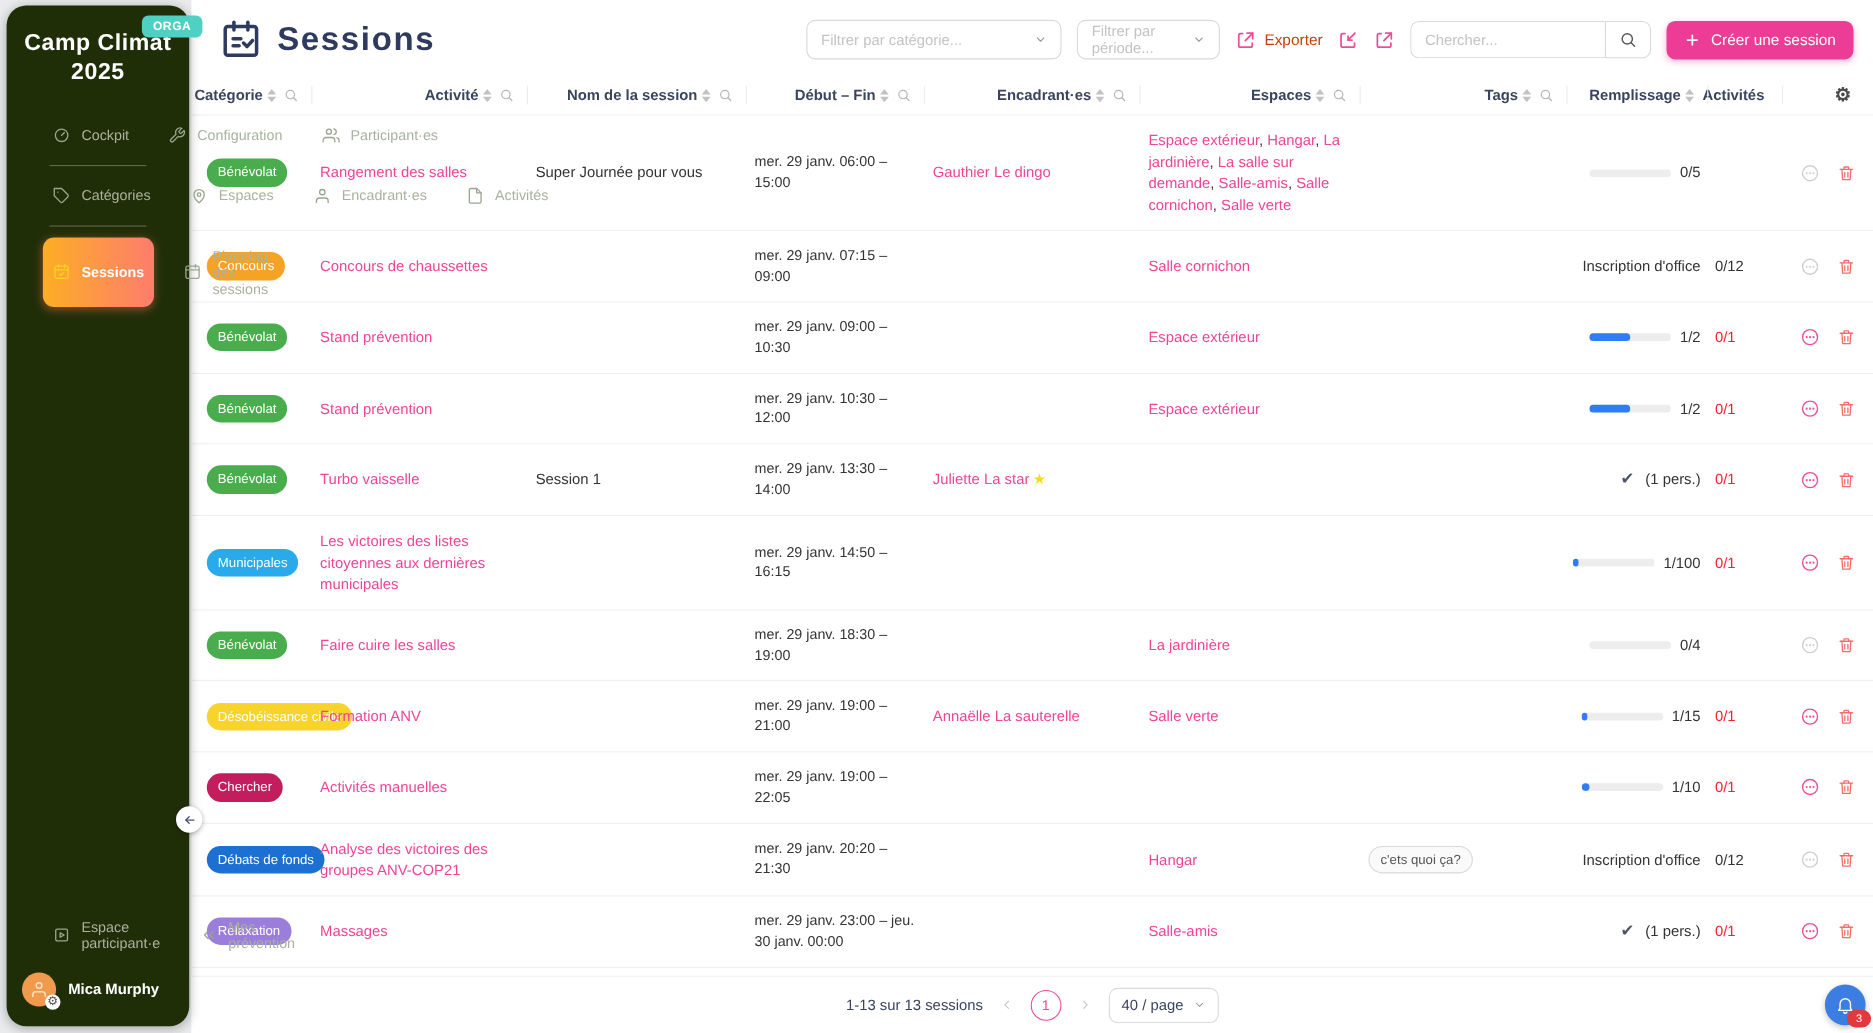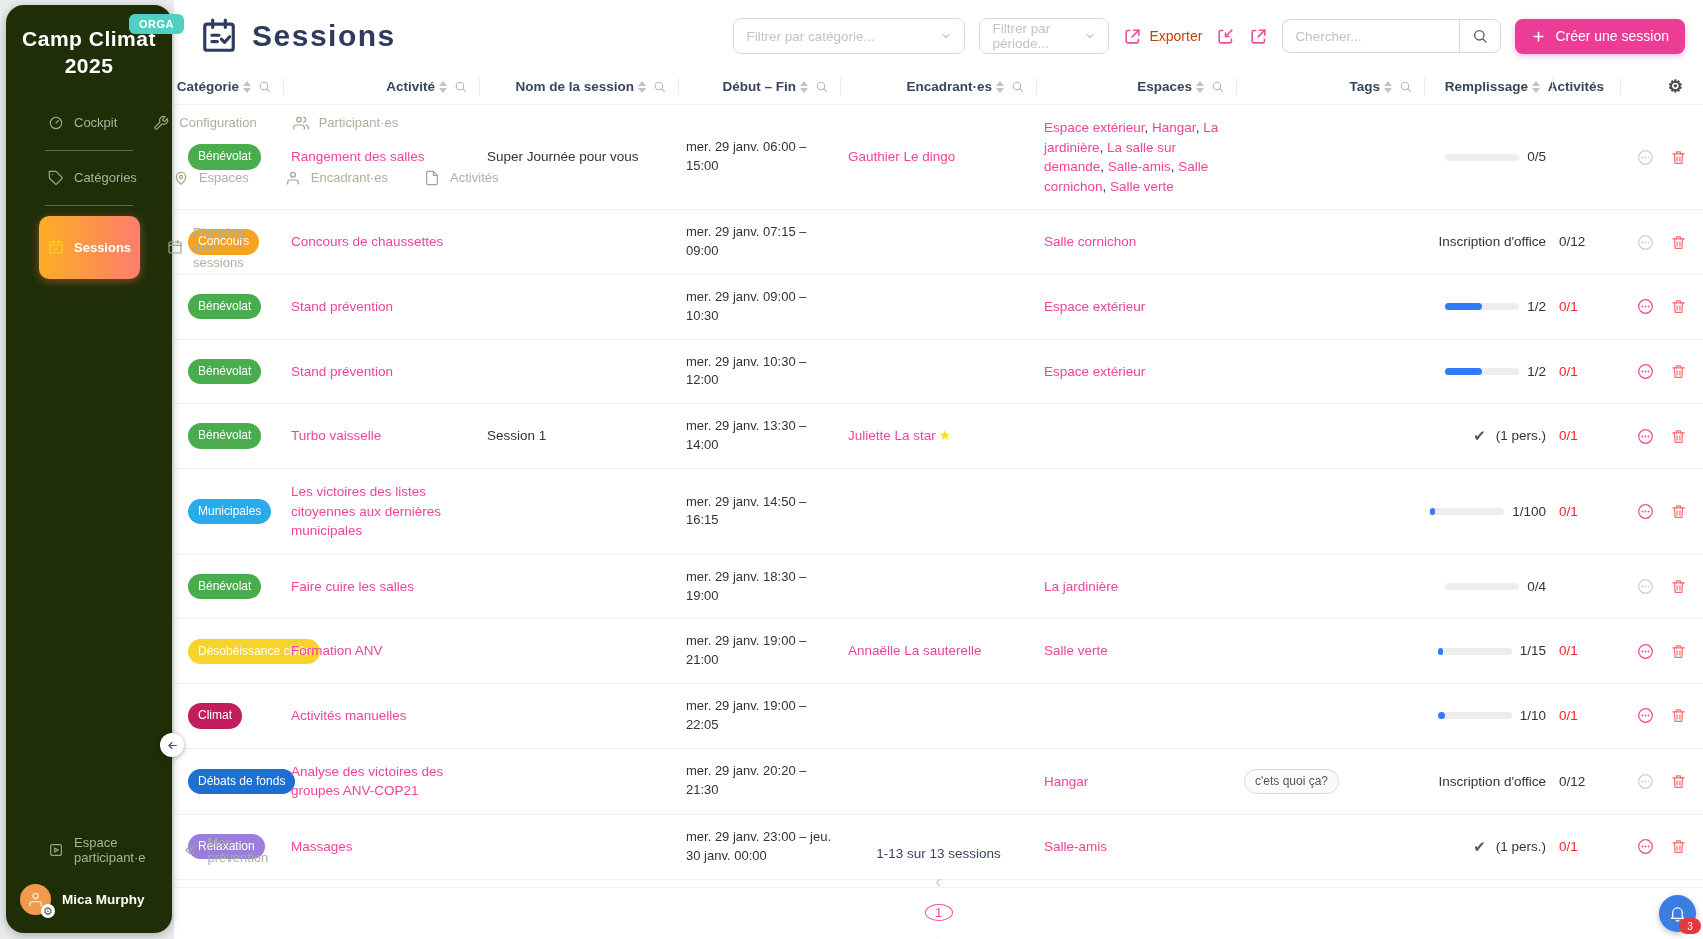--- a/index.html
+++ b/index.html
@@ -85,21 +85,21 @@
   .check-mark{color:#4a5568;font-size:15px;margin-right:2px;}
   .td-arrivals{padding-left:7px;}
   .td-arrivals.alert{color:#f5222d;}
   .td-actions{display:flex;align-items:center;justify-content:flex-end;gap:15px;padding-right:16px;}
   .chat-icon{width:19px;height:19px;color:#cfcfcf;cursor:pointer;}
   .chat-icon.active{color:#ed4d98;}
   .trash-icon{width:17px;height:17px;color:#f56c6c;cursor:pointer;}
 
   
   .table-footer{position:absolute;left:0;right:0;bottom:0;height:51px;border-top:1px solid #f0f0f0;background:#fff;
-      display:flex;align-items:center;justify-content:center;gap:15px;font-size:13.5px;color:#39455f;flex-direction:column;}
+      display:flex;align-items:center;justify-content:center;gap:15px;font-size:13.5px;color:#39455f;}
   .pager-arrow{width:13px;height:13px;color:#c9c9c9;cursor:pointer;display:inline-flex;}
   .pager-arrow svg{width:100%;height:100%;}
   .page-pill{width:26px;height:26px;border-radius:50%;border:1.5px solid #ed4d98;color:#ed4d98;display:flex;
       align-items:center;justify-content:center;font-size:13px;cursor:pointer;}
   .page-size{height:30px;border:1px solid #d9d9d9;border-radius:8px;padding:0 11px;display:flex;align-items:center;gap:9px;
       color:#39455f;cursor:pointer;background:#fff;}
   .page-size .icon{width:11px;height:11px;color:#999;}
 
   .bell-fab{position:absolute;right:7px;bottom:7px;width:37px;height:37px;border-radius:50%;background:#3b7de0;
       display:flex;align-items:center;justify-content:center;color:#fff;z-index:9;cursor:pointer;box-shadow:0 2px 6px rgba(0,0,0,.25);}
@@ -700,21 +700,21 @@
               <svg viewBox="0 0 24 24" fill="none" stroke="currentColor" stroke-width="1.7" stroke-linecap="round" stroke-linejoin="round">
                 <path d="M4 7h16"></path>
                 <path d="M9 7V5a1 1 0 0 1 1-1h4a1 1 0 0 1 1 1v2"></path>
                 <path d="M6.3 7l.9 13.2h9.6L17.7 7"></path>
                 <path d="M10 11v6M14 11v6"></path>
               </svg>
             </span>
           </div>
         </div>
         <div class="trow grid-row">
-          <div class="td td-category"><span class="badge" style="background: rgb(194, 29, 92);">Climat</span></div>
+          <div class="td td-category"><span class="badge" style="background: rgb(194, 29, 92);">Chercher</span></div>
           <div class="td td-activity"><span class="link">Activités manuelles</span></div>
           <div class="td td-name"></div>
           <div class="td td-date">mer. 29 janv. 19:00 – 22:05</div>
           <div class="td td-leaders"></div>
           <div class="td td-spaces"></div>
           <div class="td td-tags"></div>
           <div class="td td-fill">
             <span class="bar-track">
               <span class="bar-fill" style="width: 10%; min-width: 5px;"></span>
             </span>

